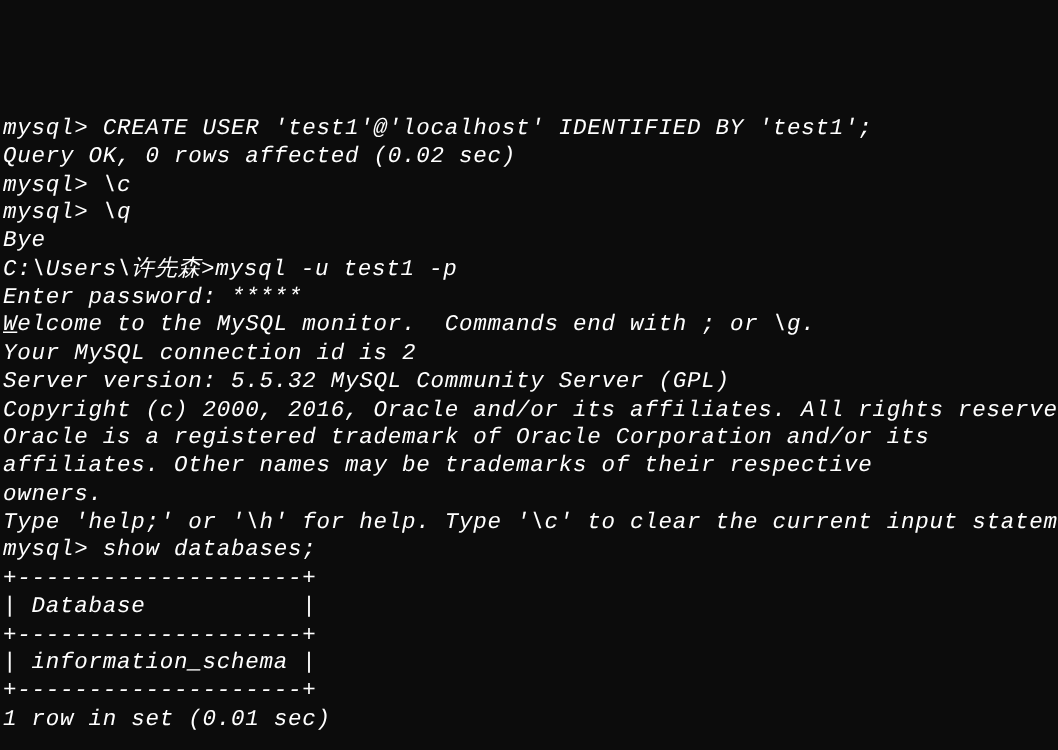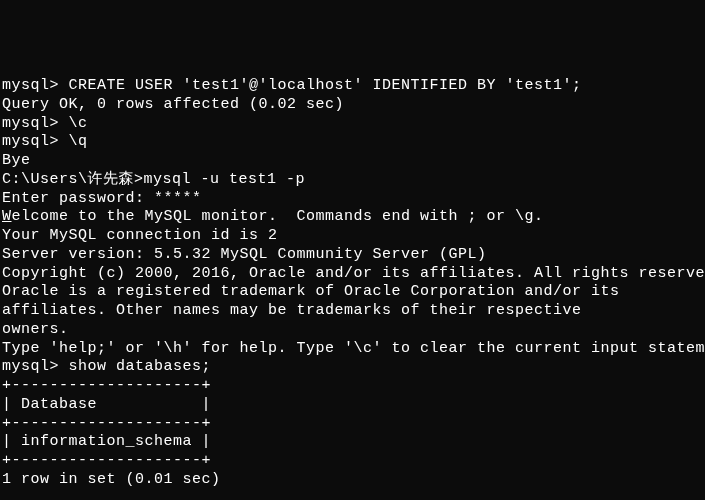--- a/index.html
+++ b/index.html
@@ -9,21 +9,21 @@
       font-family: "Consolas", "Courier New", monospace;
       font-size: 15px;
       line-height: 1.25;
       letter-spacing: 0.5px;
       width: 705px;
       height: 500px;
       overflow: hidden;
       padding: 2px 0 0 2px;
       white-space: pre;
     }
-    .line { display: block; }
+    .line { display: block; font-style: italic; }
     .underline { text-decoration: underline; }
   </style>
 </head>
 <body>
 
 
 
 <div><span class="line"><span>mysql&gt; </span><span>CREATE USER 'test1'@'localhost' IDENTIFIED BY 'test1';</span></span><span class="line">Query OK, 0 rows affected (0.02 sec)</span><span class="line"></span><span class="line">mysql&gt; \c</span><span class="line">mysql&gt; \q</span><span class="line">Bye</span><span class="line"></span><span class="line"><span>C:\Users\许先森&gt;</span><span>mysql -u test1 -p</span></span><span class="line">Enter password: *****</span><span class="line"><span class="underline">W</span><span>elcome to the MySQL monitor.  Commands end with ; or \g.</span></span><span class="line">Your MySQL connection id is 2</span><span class="line">Server version: 5.5.32 MySQL Community Server (GPL)</span><span class="line"></span><span class="line">Copyright (c) 2000, 2016, Oracle and/or its affiliates. All rights reserved.</span><span class="line"></span><span class="line">Oracle is a registered trademark of Oracle Corporation and/or its</span><span class="line">affiliates. Other names may be trademarks of their respective</span><span class="line">owners.</span><span class="line"></span><span class="line">Type 'help;' or '\h' for help. Type '\c' to clear the current input statement.</span><span class="line"></span><span class="line"><span>mysql&gt; </span><span>show databases;</span></span><span class="line">+--------------------+</span><span class="line">| Database           |</span><span class="line">+--------------------+</span><span class="line">| information_schema |</span><span class="line">+--------------------+</span><span class="line">1 row in set (0.01 sec)</span></div>
 
 

